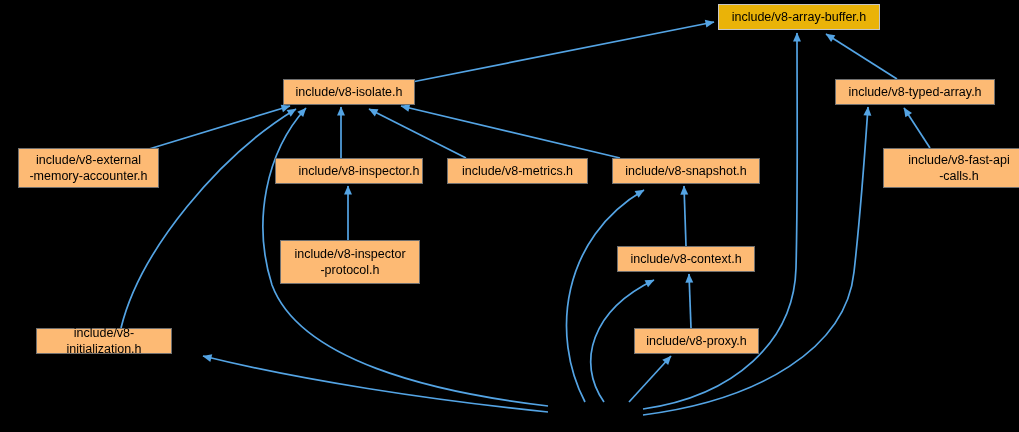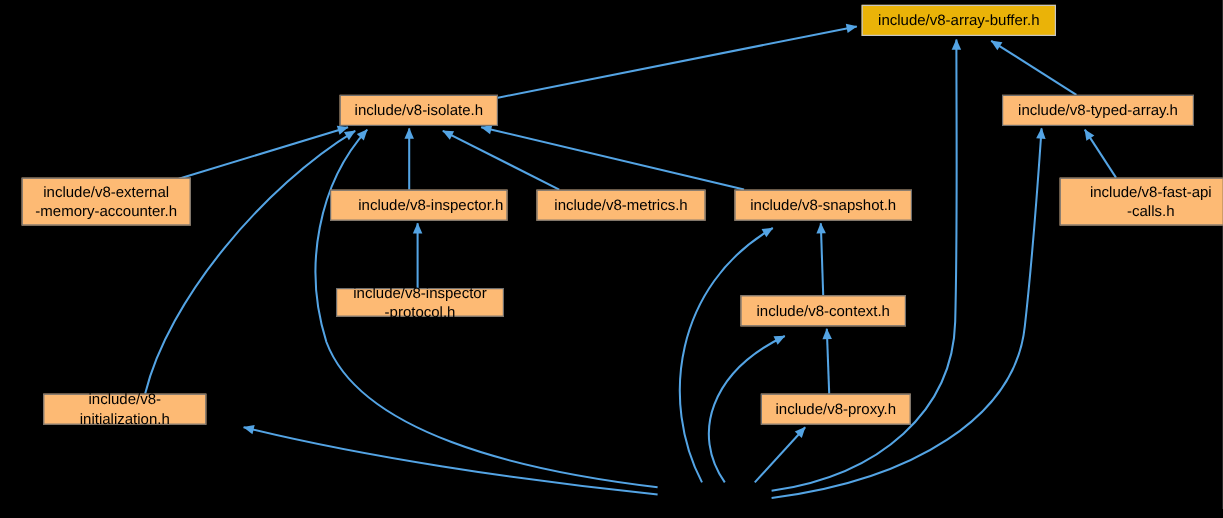--- a/index.html
+++ b/index.html
@@ -70,20 +70,20 @@
       <div class="node main" style="left: 718px; top: 4px; width: 162px; height: 26px;">include/v8-array-buffer.h</div>
       <div class="node" style="left: 283px; top: 79px; width: 132px; height: 26px;">include/v8-isolate.h</div>
       <div class="node" style="left: 835px; top: 79px; width: 160px; height: 26px; text-align: center;">include/v8-typed-array.h</div>
       <div class="node" style="left: 8px; top: 148px; width: 141px; height: 40px; margin-left: 10px;">include/v8-external
 -memory-accounter.h</div>
       <div class="node" style="left: 275px; top: 158px; width: 148px; height: 26px; padding-left: 20px;">include/v8-inspector.h</div>
       <div class="node" style="left: 447px; top: 158px; width: 141px; height: 26px;">include/v8-metrics.h</div>
       <div class="node" style="left: 612px; top: 158px; width: 148px; height: 26px;">include/v8-snapshot.h</div>
       <div class="node" style="left: 883px; top: 148px; width: 152px; height: 40px;">include/v8-fast-api
 -calls.h</div>
-      <div class="node" style="left: 280px; top: 240px; width: 140px; height: 24px;">include/v8-inspector
+      <div class="node" style="left: 280px; top: 240px; width: 140px; height: 44px;">include/v8-inspector
 -protocol.h</div>
       <div class="node" style="left: 617px; top: 246px; width: 138px; height: 26px;">include/v8-context.h</div>
       <div class="node" style="left: 36px; top: 328px; width: 136px; height: 26px;">include/v8-initialization.h</div>
       <div class="node" style="left: 634px; top: 328px; width: 125px; height: 26px;">include/v8-proxy.h</div>
       <div class="node" style="left: 548px; top: 402px; width: 103px; height: 26px; margin-top: 32px;">include/v8.h</div>
     </div>
 </div>
 
 </body></html>

